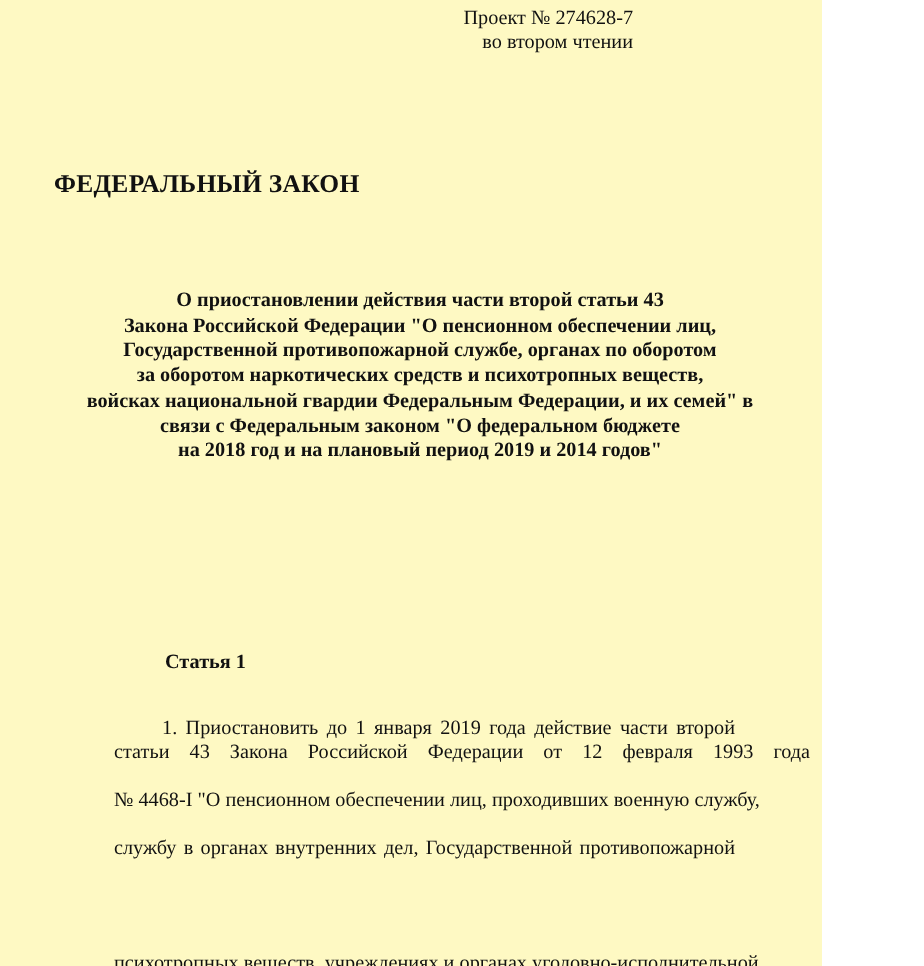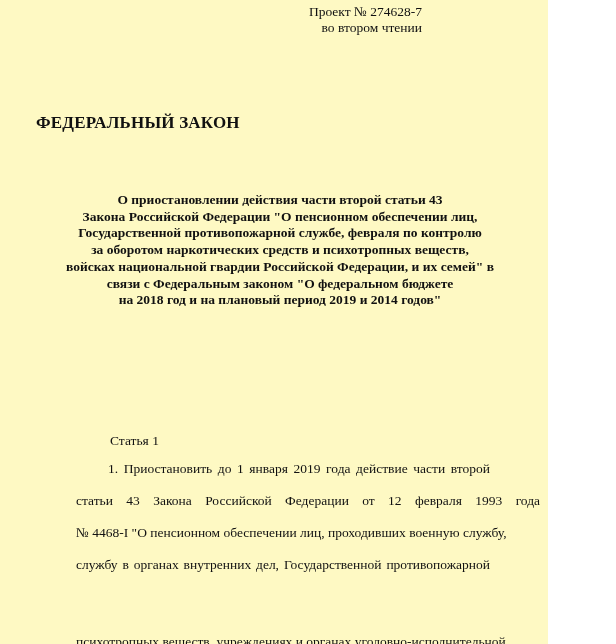--- a/index.html
+++ b/index.html
@@ -3,43 +3,43 @@
   <meta charset="utf-8">
   <style>
     html, body { margin: 0; padding: 0; background: #ffffff; }
     body { width: 616px; height: 644px; position: relative; overflow: hidden; font-family: "Liberation Serif", serif; color: #111111; }
     .page { position: absolute; left: 0; top: 0; width: 548px; height: 644px; background: #fef9c3; }
     .header { position: absolute; right: 126px; top: 4px; text-align: right; font-size: 13.5px; line-height: 16px; }
     .header div { white-space: nowrap; }
     .title { position: absolute; left: 0; width: 560px; top: 113px; text-align: left; font-weight: bold; font-size: 17px; letter-spacing: 0.2px; margin-left: 36px; }
     .subtitle { position: absolute; left: 0; width: 560px; top: 164px; text-align: center; font-weight: bold; font-size: 13.5px; line-height: 16.7px; margin-top: 28px; }
     .subtitle div { white-space: nowrap; }
-    .article-heading { position: absolute; left: 110px; top: 433px; font-weight: normal; font-size: 13.5px; }
+    .article-heading { position: absolute; left: 110px; top: 433px; font-weight: bold; font-size: 13.5px; }
     .body-line { position: absolute; left: 76px; width: 414px; font-size: 13.5px; white-space: nowrap; text-align: justify; text-align-last: justify; }
-    .body-line.first { left: 108px; width: 382px; }
+    .body-line.first { left: 108px; width: 382px; margin-top: 16px; }
     .body-line.l2 { text-align-last: auto; word-spacing: 10px; }
   </style>
 </head>
 <body>
 
 <div class="page">
 
   <div class="header">
     <div>Проект № 274628-7</div>
     <div>во втором чтении</div>
   </div>
 
   <div class="title">ФЕДЕРАЛЬНЫЙ ЗАКОН</div>
 
   <div class="subtitle">
     <div>О приостановлении действия части второй статьи 43</div>
     <div>Закона Российской Федерации "О пенсионном обеспечении лиц,</div>
-    <div>Государственной противопожарной службе, февраля по контролю</div>
+    <div>Государственной противопожарной службе, органах по оборотом</div>
     <div>за оборотом наркотических средств и психотропных веществ,</div>
-    <div>войсках национальной гвардии Российской Федерации, и их семей" в</div>
+    <div>войсках национальной гвардии Федеральным Федерации, и их семей" в</div>
     <div>связи с Федеральным законом "О федеральном бюджете</div>
     <div>на 2018 год и на плановый период 2019 и 2014 годов"</div>
   </div>
 
   <div class="article-heading">Статья 1</div>
 
   <div class="body-line first" style="top:461px;">1. Приостановить до 1 января 2019 года действие части второй</div>
   <div class="body-line l2" style="top:493px;">статьи 43 Закона Российской Федерации от 12 февраля 1993 года</div>
   <div class="body-line" style="top:525px;">№ 4468-I "О пенсионном обеспечении лиц, проходивших военную службу,</div>
   <div class="body-line" style="top:557px;">службу в органах внутренних дел, Государственной противопожарной</div>

